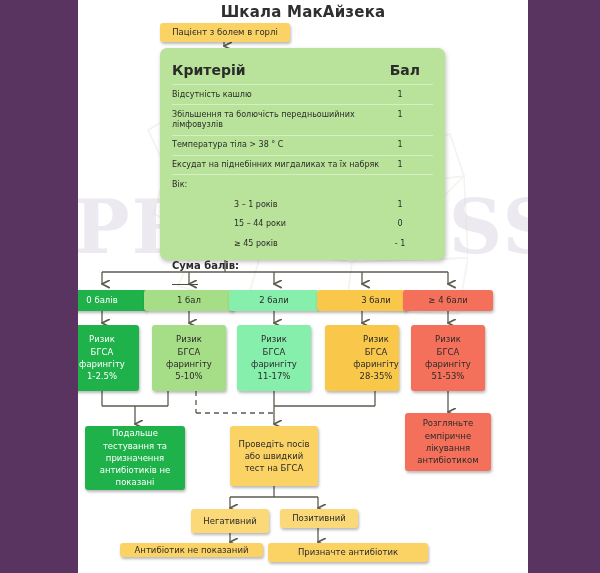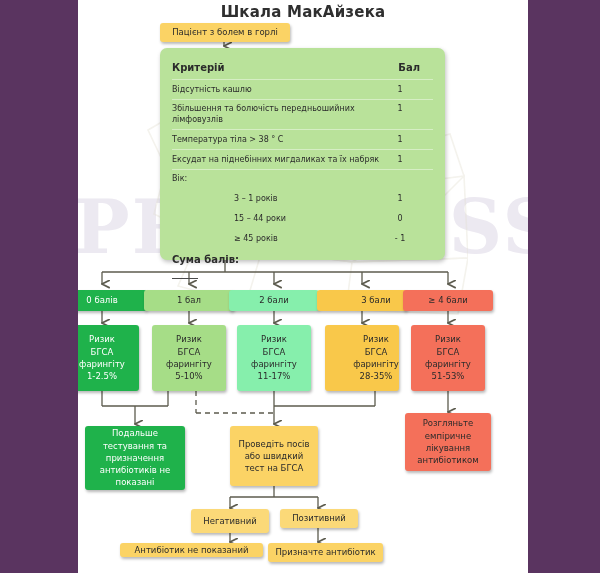--- a/index.html
+++ b/index.html
@@ -91,21 +91,21 @@
     color: #2b2b2b;
   }
   .trow {
     position: relative;
     display: flex;
     padding: 4.5px 0;
     line-height: 1.35;
   }
   .trow .crit { width: 208px; }
   .trow .pts  { width: 40px; text-align: center; }
-  .trow.head { font-weight: bold; font-size: 10px; padding-bottom: 6px; }
+  .trow.head { font-weight: bold; font-size: 14px; padding-bottom: 6px; }
   .trow.head .pts { text-align: right; padding-left: 4px; }
   .trow.sep::after {
     content: "";
     position: absolute;
     left: 0; right: 0; bottom: 0;
     height: 1px;
     background: rgba(255,255,255,.42);
   }
   .trow.age .crit { padding-left: 62px; }
   .sum {
@@ -285,16 +285,16 @@
 тест на БГСА</div>
     <div class="node c-red" style="left:327px; top:413px; width:86px; height:58px;">Розгляньте
 емпіричне
 лікування
 антибіотиком</div>
 
     <div class="node c-amber2" style="left:113px; top:509px; width:78px; height:24px;">Негативний</div>
     <div class="node c-amber2" style="left:202px; top:509px; width:78px; height:19px;">Позитивний</div>
 
     <div class="node c-amber" style="left:42px;  top:543px; width:143px; height:14px;">Антибіотик не показаний</div>
-    <div class="node c-amber" style="left:190px; top:543px; width:115px; height:19px;">Призначте антибіотик</div>
+    <div class="node c-amber" style="left:190px; top:543px; width:160px; height:19px;">Призначте антибіотик</div>
 
   </div>
 </div>
 
 </body></html>

